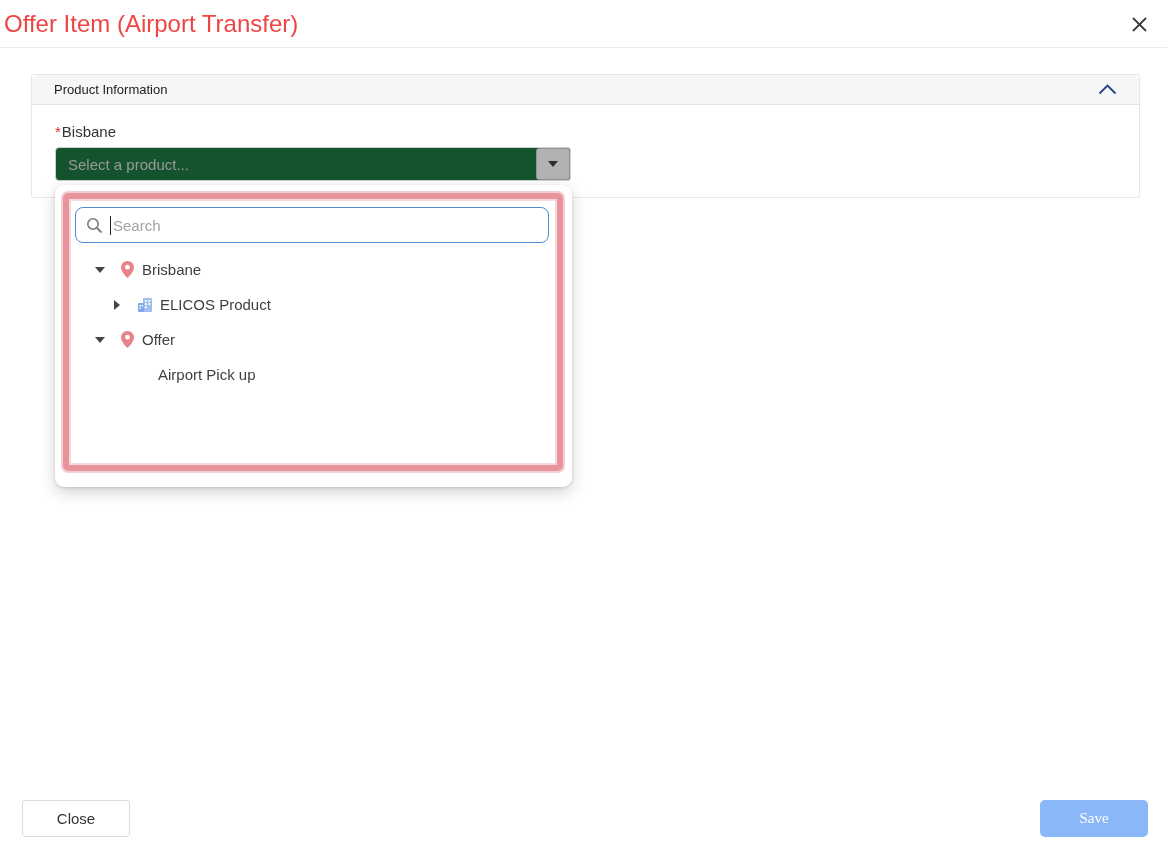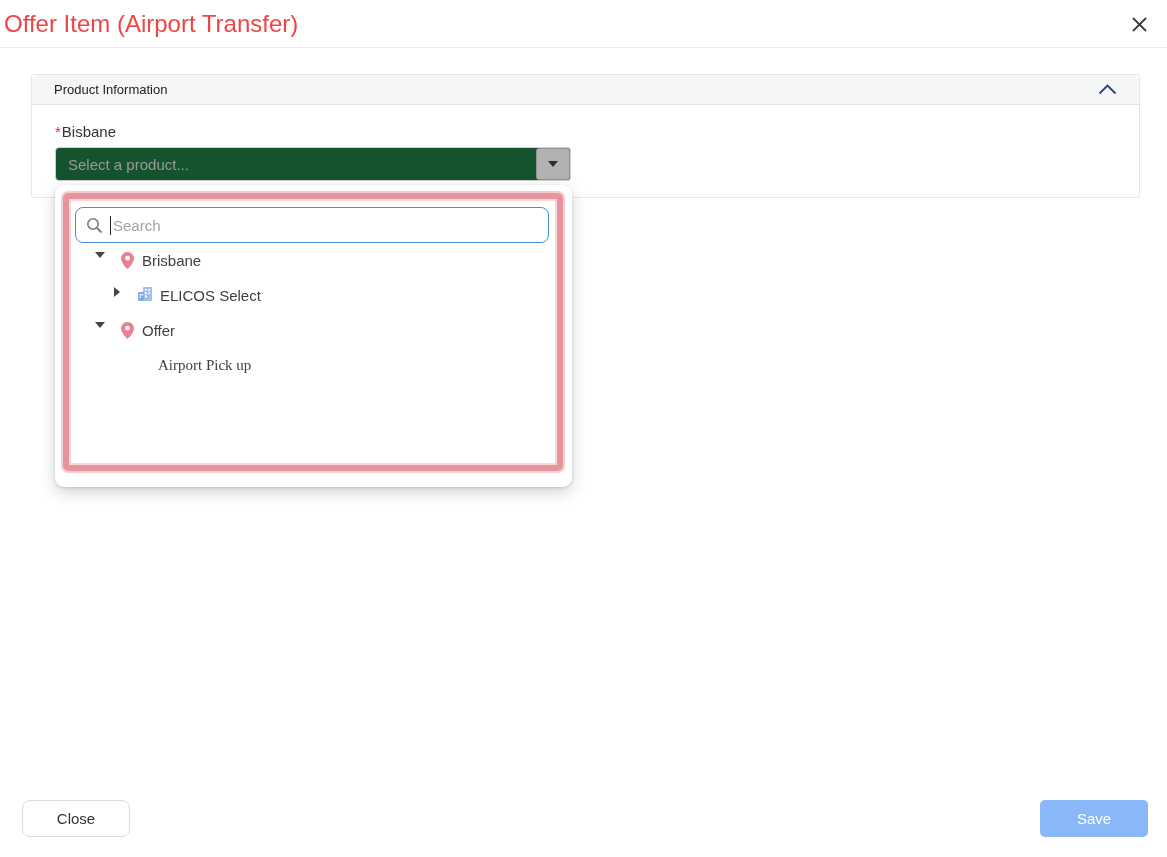--- a/index.html
+++ b/index.html
@@ -48,39 +48,39 @@
     border:1px solid #4a8fd1; border-radius:8px; display:flex; align-items:center;
     padding:0 10px; background:#fff; }
   .search-icon { flex:0 0 auto; margin-right:7px; display:flex; }
   .text-cursor { width:1px; height:19px; background:#222; margin-right:2px; }
   .search-input { border:none; outline:none; flex:1; font-size:15px;
     font-family:"Liberation Sans", sans-serif; color:#333; background:transparent; }
   .search-input::placeholder { color:#a3a3a3; }
 
   
   .tree { position:absolute; left:0; top:67px; right:14px; }
-  .tree-row { height:35px; display:flex; align-items:flex-start; cursor:pointer; }
+  .tree-row { height:35px; display:flex; align-items:center; cursor:pointer; }
   .tree-row.lvl0 { padding-left:40px; }
   .tree-row.lvl1 { padding-left:57px; }
-  .tree-row.lvl2 { padding-left:103px;font-family:Liberation Serif, serif; }
+  .tree-row.lvl2 { padding-left:103px; }
   .caret { width:10px; display:flex; justify-content:center; margin-right:16px; flex:0 0 auto; }
   .caret-down i { display:block; width:0; height:0; border-left:5px solid transparent;
     border-right:5px solid transparent; border-top:6px solid #454545; }
   .caret-right i { display:block; width:0; height:0; border-top:5px solid transparent;
     border-bottom:5px solid transparent; border-left:6px solid #454545; }
   .tree-icon { margin-right:8px; display:flex; flex:0 0 auto; }
   .tree-label { font-size:15px; color:#3f3f3f; }
 
   
   .close-footer-btn { position:absolute; left:22px; top:800px; width:108px; height:37px;
-    background:#fff; border:1px solid #ddd; border-radius:8px; font-size:15px; color:#333;
+    background:#fff; border:1px solid #ddd; border-radius:3px; font-size:15px; color:#333;
     font-family:"Liberation Sans", sans-serif; cursor:pointer; }
   .save-btn { position:absolute; left:1040px; top:800px; width:108px; height:37px;
     background:#8ab7f7; border:none; border-radius:5px; font-size:15px; color:#fff;
-    font-family:Liberation Sans, sans-serif; cursor:pointer; }
+    font-family:Liberation Serif, serif; cursor:pointer; }
 </style>
 </head>
 <body>
 
 <div class="screen">
 
   <div class="modal-header">
     <div class="modal-title">Offer Item (Airport Transfer)</div>
     <button class="close-btn" aria-label="Close dialog">
       <svg width="17" height="17" viewBox="0 0 17 17">
@@ -152,21 +152,21 @@
         <rect x="10.4" y="2" width="1.8" height="1.8" fill="#fff"></rect>
         <rect x="7" y="5.2" width="1.8" height="1.8" fill="#fff"></rect>
         <rect x="10.4" y="5.2" width="1.8" height="1.8" fill="#fff"></rect>
         <rect x="7" y="8.4" width="1.8" height="1.8" fill="#fff"></rect>
         <rect x="0" y="5" width="6" height="9" rx="0.8" fill="#7ea9e6"></rect>
         <rect x="1.4" y="7" width="1.5" height="1.5" fill="#fff"></rect>
         <rect x="3.6" y="7" width="1.5" height="1.5" fill="#fff"></rect>
         <rect x="1.4" y="9.6" width="1.5" height="1.5" fill="#fff"></rect>
       </svg>
     </span>
-    <span class="tree-label">ELICOS Select</span>
+    <span class="tree-label">ELICOS Product</span>
   </div>
         <div class="tree-row lvl0">
     <span class="caret caret-down">
             <i></i>
           </span>
     <span class="tree-icon icon-pin">
       <svg width="13" height="17" viewBox="0 0 13 17">
         <path d="M6.5 0C2.9 0 0 2.9 0 6.5 0 11.2 6.5 17 6.5 17S13 11.2 13 6.5C13 2.9 10.1 0 6.5 0z" fill="#e8838e"></path>
         <circle cx="6.5" cy="6.2" r="2.4" fill="#ffffff"></circle>
       </svg>

